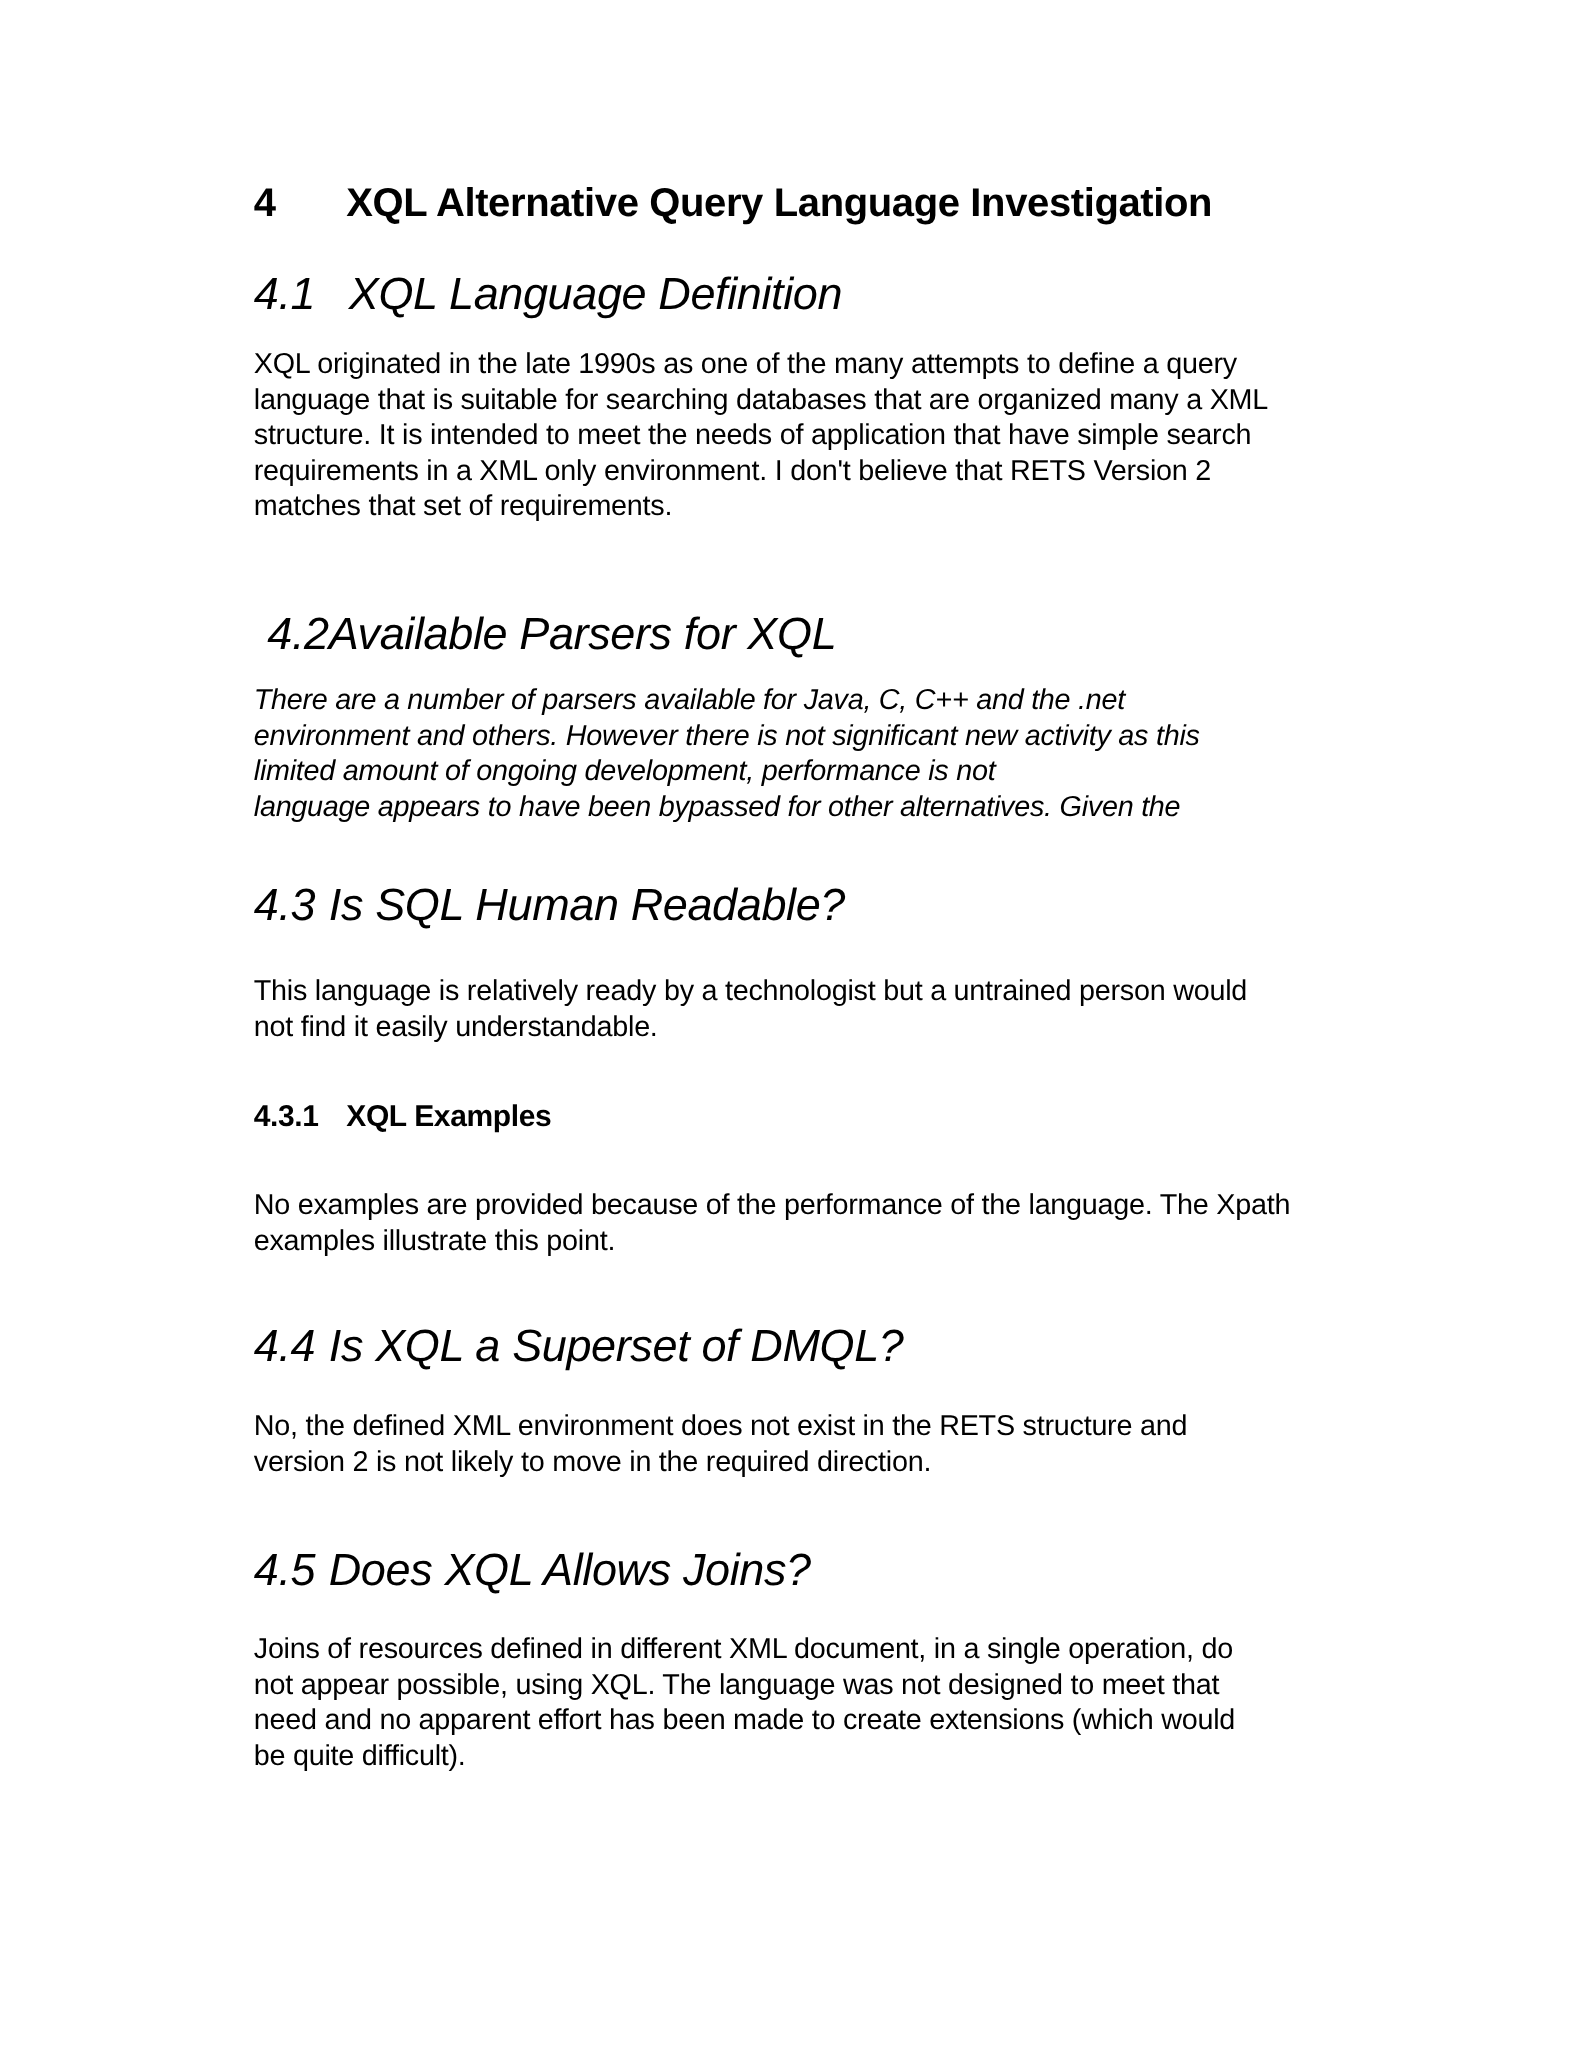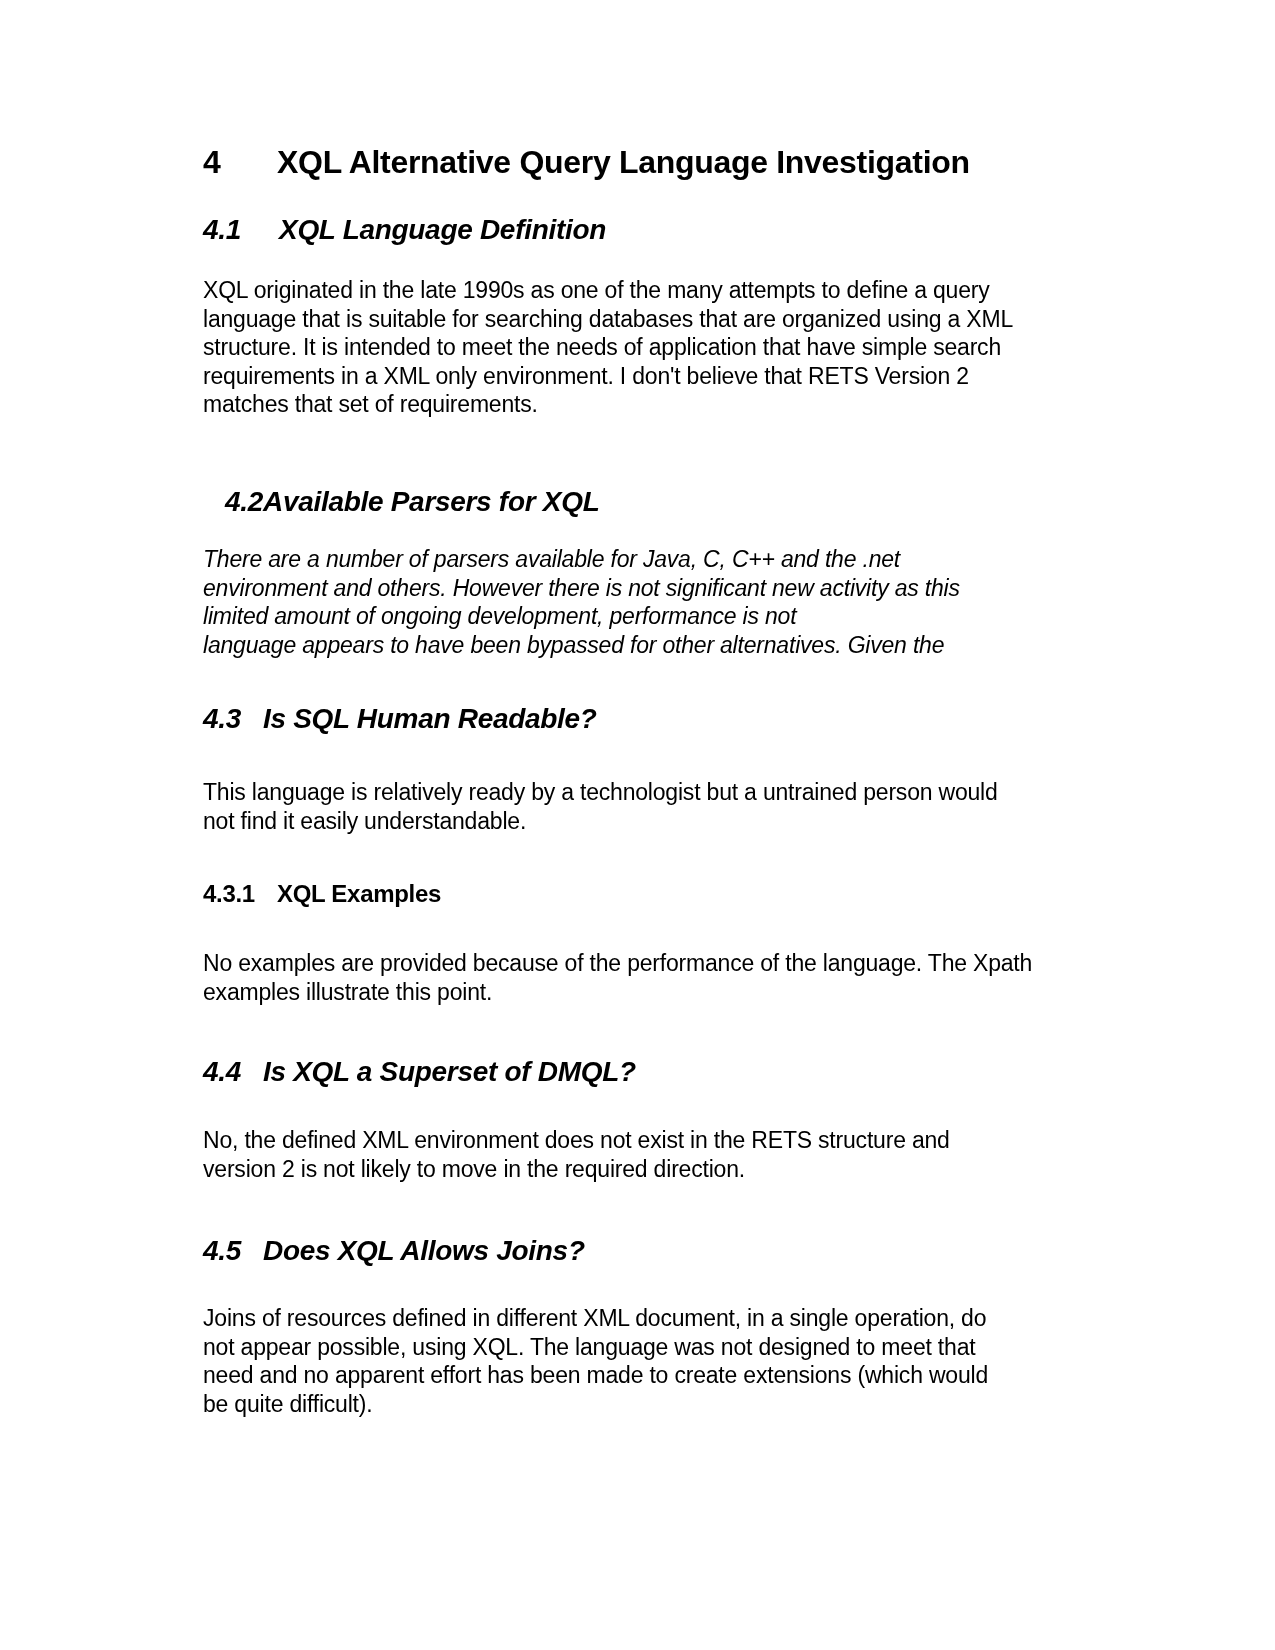--- a/index.html
+++ b/index.html
@@ -1,37 +1,37 @@
 <!DOCTYPE html>
 <html><head>
 <meta charset="utf-8">
 <style>
   html, body { margin: 0; padding: 0; background: #ffffff; }
   body { width: 1275px; height: 1650px; position: relative; overflow: hidden; color: #000; }
   .page { position: absolute; left: 0; top: 0; width: 1257px; height: 1650px; margin-left: 16px; }
   .abs { position: absolute; left: 187px; white-space: nowrap; margin: 0; }
   .h1 { font-family: "Liberation Sans", sans-serif; font-weight: bold; font-size: 32px; letter-spacing: -0.3px; }
   .h1 .num { display: inline-block; width: 74px; }
-  .h2 { font-family: "Liberation Sans", sans-serif; font-weight: bold; font-style: italic; font-size: 28px; letter-spacing: -0.3px; }
+  .h2 { font-family: "Liberation Sans", sans-serif; font-weight: normal; font-style: italic; font-size: 36px; letter-spacing: -0.3px; }
   .h2 .num { display: inline-block; }
   .h3 { font-family: "Liberation Sans", sans-serif; font-weight: bold; font-size: 24px; letter-spacing: -0.3px; }
   .p { font-family: "Liberation Sans", sans-serif; font-size: 23px; line-height: 28.6px; letter-spacing: -0.2px; }
   .p span { display: block; }
 </style>
 </head>
 <body>
 
 <div class="page">
 
   <h1 class="abs h1" style="top:144px;"><span class="num">4</span><span>XQL Alternative Query Language Investigation</span></h1>
 
   <h2 class="abs h2" style="top:214px;"><span class="num" style="width:76px;">4.1</span><span>XQL Language Definition</span></h2>
   <div class="abs p" style="top:276px;">
     <span>XQL originated in the late 1990s as one of the many attempts to define a query</span>
-    <span>language that is suitable for searching databases that are organized using a XML</span>
+    <span>language that is suitable for searching databases that are organized many a XML</span>
     <span>structure. It is intended to meet the needs of application that have simple search</span>
     <span>requirements in a XML only environment. I don't believe that RETS Version 2</span>
     <span>matches that set of requirements.</span>
   </div>
 
   <h2 class="abs h2" style="top:486px;text-align:right;"><span class="num" style="width:60px;">4.2</span><span>Available Parsers for XQL</span></h2>
   <div class="abs p" style="top:545px;font-style:italic;">
     <span>There are a number of parsers available for Java, C, C++ and the .net</span>
     <span>environment and others. However there is not significant new activity as this</span>
     <span>limited amount of ongoing development, performance is not</span>

